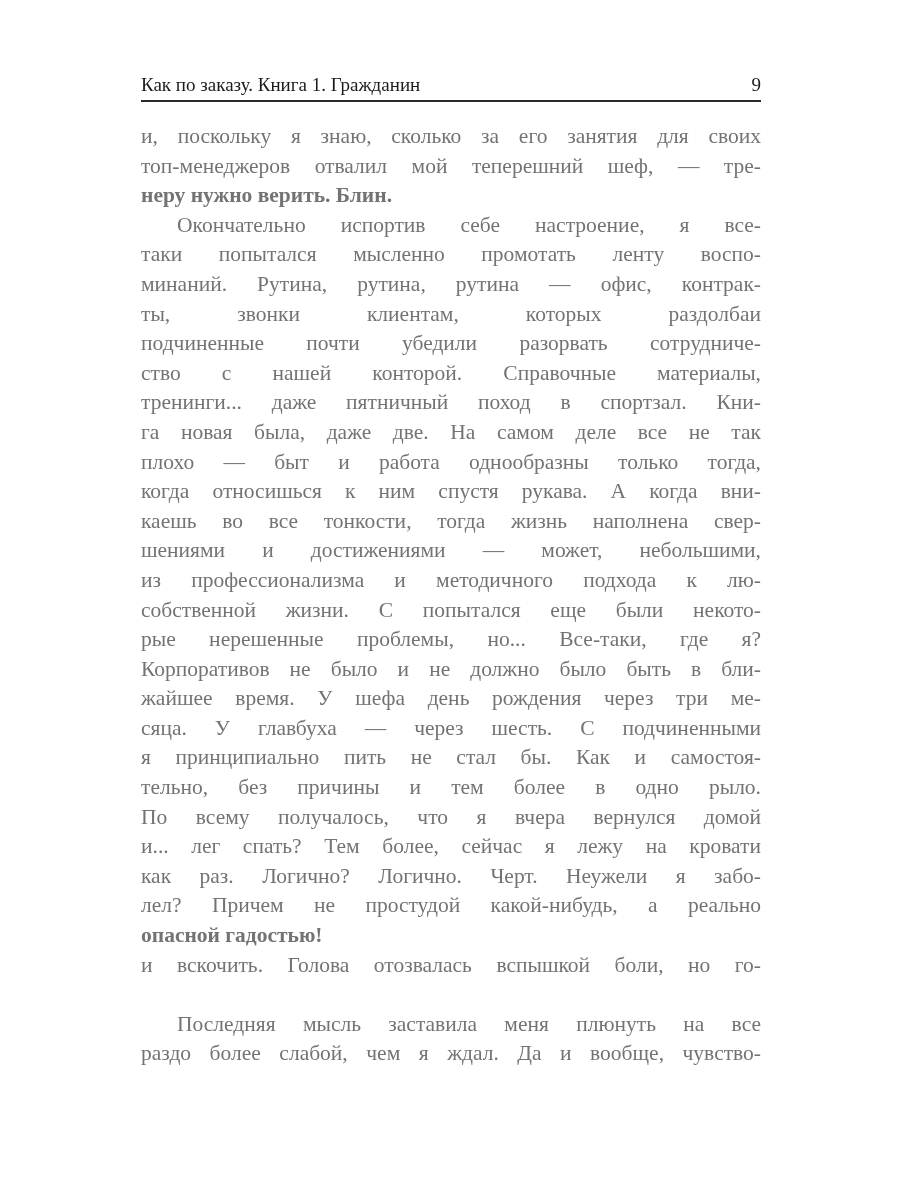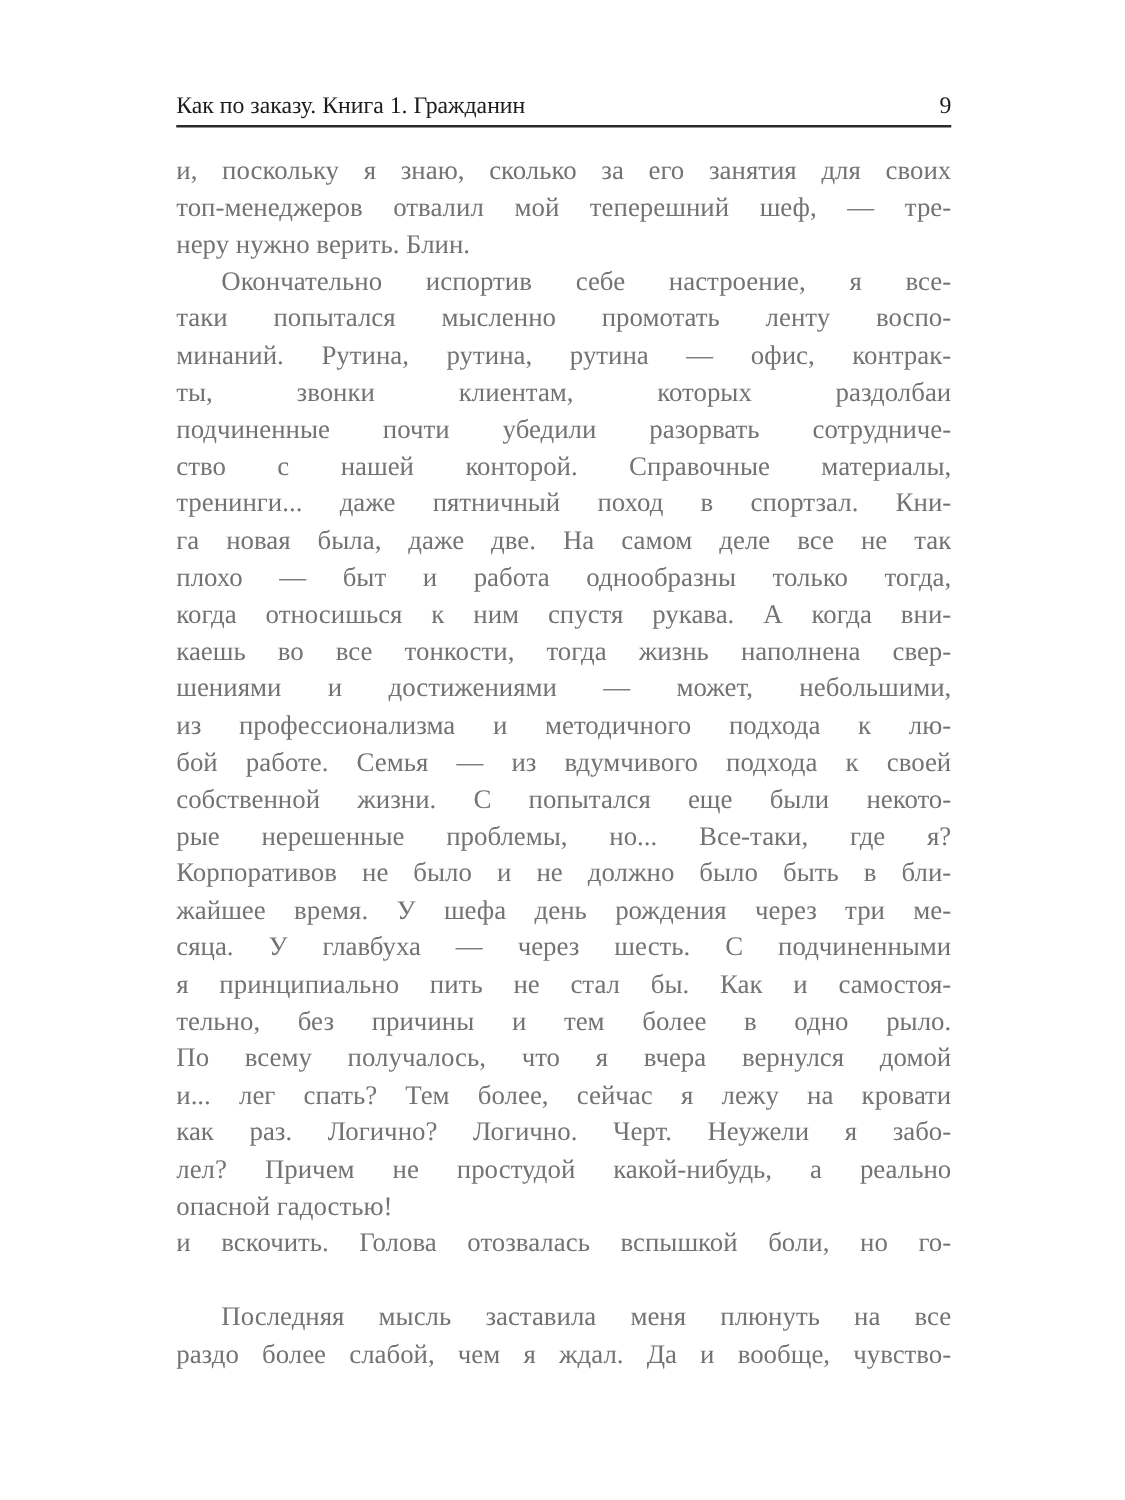--- a/index.html
+++ b/index.html
@@ -47,20 +47,21 @@
   }
   .line {
     text-align: justify;
     text-align-last: justify;
     white-space: normal;
     height: 29.6px;
     overflow: hidden;
   }
   .line.last {
     text-align-last: left;
+    font-weight: bold;
   }
   .line.indent {
     text-indent: 36px;
   }
   .line.gap {
     margin-top: 29.6px;
   }
 </style>
 </head>
 <body>
@@ -84,21 +85,20 @@
       <div class="line">ты, звонки клиентам, которых раздолбаи</div>
       <div class="line">подчиненные почти убедили разорвать сотрудниче-</div>
       <div class="line">ство с нашей конторой. Справочные материалы,</div>
       <div class="line">тренинги... даже пятничный поход в спортзал. Кни-</div>
       <div class="line">га новая была, даже две. На самом деле все не так</div>
       <div class="line">плохо — быт и работа однообразны только тогда,</div>
       <div class="line">когда относишься к ним спустя рукава. А когда вни-</div>
       <div class="line">каешь во все тонкости, тогда жизнь наполнена свер-</div>
       <div class="line">шениями и достижениями — может, небольшими,</div>
       <div class="line">из профессионализма и методичного подхода к лю-</div>
-      <div class="line">бой работе. Семья — из вдумчивого подхода к своей</div>
       <div class="line">собственной жизни. С попытался еще были некото-</div>
       <div class="line">рые нерешенные проблемы, но... Все-таки, где я?</div>
       <div class="line">Корпоративов не было и не должно было быть в бли-</div>
       <div class="line">жайшее время. У шефа день рождения через три ме-</div>
       <div class="line">сяца. У главбуха — через шесть. С подчиненными</div>
       <div class="line">я принципиально пить не стал бы. Как и самостоя-</div>
       <div class="line">тельно, без причины и тем более в одно рыло.</div>
       <div class="line">По всему получалось, что я вчера вернулся домой</div>
       <div class="line">и... лег спать? Тем более, сейчас я лежу на кровати</div>
       <div class="line">как раз. Логично? Логично. Черт. Неужели я забо-</div>

